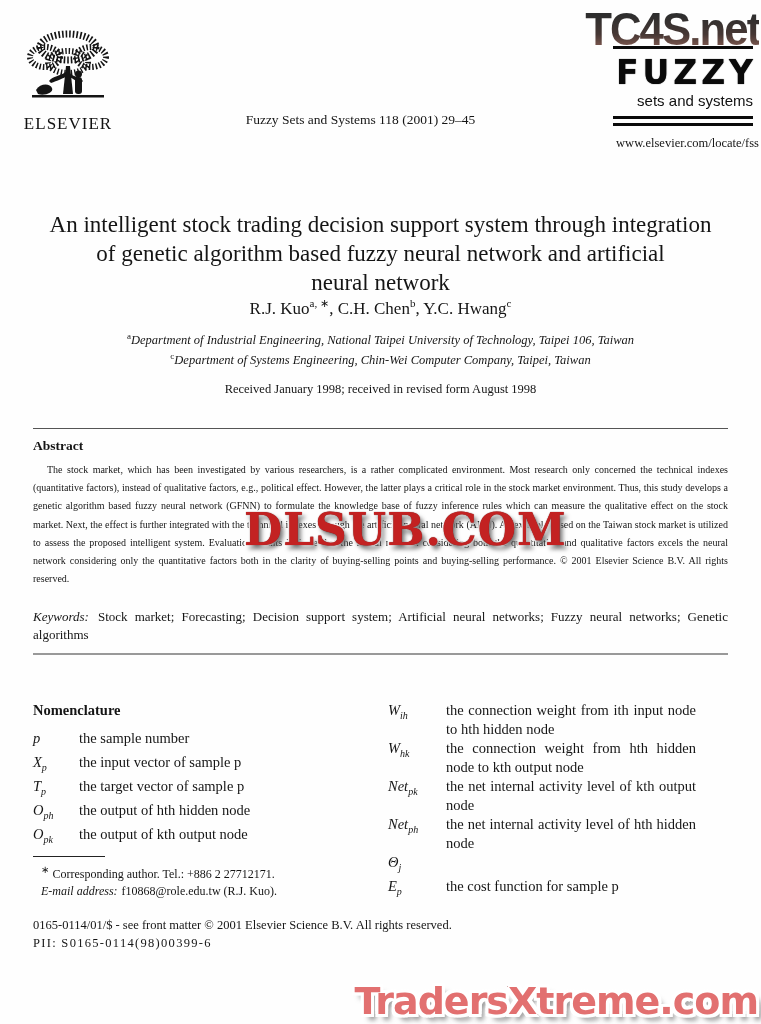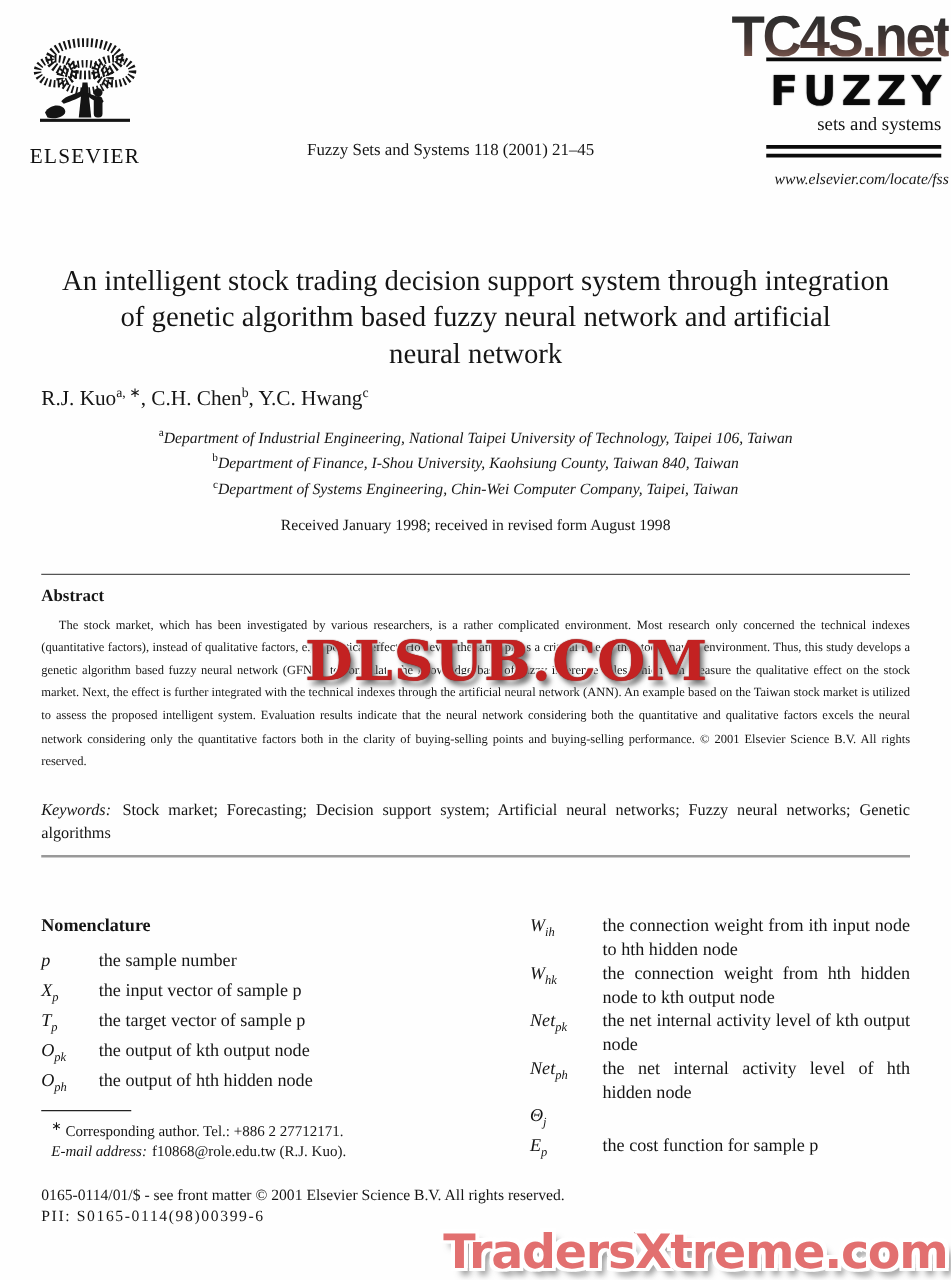--- a/index.html
+++ b/index.html
@@ -12,27 +12,27 @@
   .content { padding:0 33px; }
 
   
   .header { position:relative; height:158px; }
   .elsevier { position:absolute; top:30px; left:2px; width:132px; text-align:center; }
   .elsevier-word { font-size:17px; letter-spacing:1px; margin-top:2px; color:#111; }
   .journal-line { position:absolute; top:112px; left:0; right:40px; text-align:center; font-size:13.5px; }
   .header-right { position:absolute; top:0; right:0; width:200px; display:flex; flex-direction:column; align-items:flex-end; }
   .logo-rule-top { width:140px; height:3px; background:#0a0a0a; margin:46px 8px 7px 0; }
   .fuzzy { font-family:"DejaVu Sans", sans-serif; font-weight:bold; font-size:33px; letter-spacing:4px; line-height:1; margin-right:4px; color:#0a0a0a; text-shadow:0 0 1px #222; }
-  .sets { font-family:Liberation Serif, serif; font-size:15px; margin:3px 8px 7px 0; color:#111; }
+  .sets { font-family:Liberation Sans, sans-serif; font-size:15px; margin:3px 8px 7px 0; color:#111; }
   .dbl-rule { width:140px; height:10px; border-top:3px solid #0a0a0a; border-bottom:3px solid #0a0a0a; margin-right:8px; }
-  .website { font-size:12.5px; margin:10px 2px 0 0;font-style:italic; }
+  .website { font-size:12.5px; margin:10px 2px 0 0; }
 
   
   .title { margin-top:52px; text-align:center; font-size:23px; line-height:29px; }
-  .authors { margin-top:10px; text-align:left; font-size:17px; }
+  .authors { text-align:center; font-size:17px; }
   .authors sup { font-size:11px; }
   .affiliations { margin-top:9px; text-align:center; font-style:italic; font-size:12.5px; line-height:16.5px; }
   .affiliations sup { font-size:9px; font-style:normal; }
   .received { margin-top:13px; text-align:center; font-size:12.5px; }
 
   .rule-1 { margin-top:31px; border-top:1px solid #555; }
   .rule-2 { margin-top:9px; border-top:2px solid #999; }
 
   
   .abs-heading { margin-top:9px; font-weight:bold; font-size:13.5px; }
@@ -41,21 +41,21 @@
   .keywords i { margin-right:2px; }
 
   
   .nomenclature { margin-top:46px; display:flex; gap:25px; font-size:14.5px; line-height:19px; }
   .ncol-left { width:330px; display:flex; flex-direction:column; }
   .ncol-right { width:340px; }
   .nom-heading { font-weight:bold; margin-bottom:9px; }
   .nom-item { display:flex; }
   .nom-item .sym { font-style:italic; flex:none; }
   .ncol-left .sym { width:46px; }
-  .ncol-right .sym { width:58px;margin-left:36px; }
+  .ncol-right .sym { width:58px; }
   .sym sub { font-size:10px; font-style:italic; }
   .ncol-right .desc { width:250px; text-align:justify; }
 
   
   .footnote { margin-top:auto; font-size:12px; line-height:16.5px; padding-bottom:2px; }
   .fn-rule { width:72px; border-top:1px solid #222; margin-bottom:5px; }
   .fn-line1 { padding-left:8px; }
   .fn-line2 { padding-left:8px; }
   .fn-line2 i { margin-right:1px; }
 
@@ -115,21 +115,21 @@
           <path d="M48 44 C53 47 58 47 61 51 L59 53 C54 51 49 48 47 46 Z"></path>
           <rect x="53" y="47" width="7" height="17" rx="3"></rect>
           <circle cx="56.5" cy="44" r="3.5"></circle>
           <path d="M14 60 C18 53 28 53 30 58 C32 63 22 66 16 64 Z"></path>
           <rect x="10" y="65" width="72" height="2.5"></rect>
         </g>
       </svg>
       <div class="elsevier-word">ELSEVIER</div>
     </div>
 
-    <div class="journal-line">Fuzzy Sets and Systems 118 (2001) 21–45</div>
+    <div class="journal-line">Fuzzy Sets and Systems 118 (2001) 29–45</div>
 
     <div class="header-right">
       <div class="logo-rule-top"></div>
       <div class="fuzzy">FUZZY</div>
       <div class="sets">sets and systems</div>
       <div class="dbl-rule"></div>
       <div class="website">www.elsevier.com/locate/fss</div>
     </div>
   </div>
 
@@ -140,21 +140,20 @@
       <div>of genetic algorithm based fuzzy neural network and artificial</div>
       <div>neural network</div>
     </div>
 
     <div class="authors">
       <span><span>R.J. Kuo</span><sup>a, ∗</sup></span><span><span>, C.H. Chen</span><sup>b</sup></span><span><span>, Y.C. Hwang</span><sup>c</sup></span>
     </div>
 
     <div class="affiliations">
       <div><sup>a</sup><span>Department of Industrial Engineering, National Taipei University of Technology, Taipei 106, Taiwan</span></div>
-      <div><sup>b</sup><span>Department of Finance, I-Shou University, Kaohsiung County, Taiwan 840, Taiwan</span></div>
       <div><sup>c</sup><span>Department of Systems Engineering, Chin-Wei Computer Company, Taipei, Taiwan</span></div>
     </div>
 
     <div class="received">Received January 1998; received in revised form August 1998</div>
 
     <div class="rule-1"></div>
 
     <div class="abs-heading">Abstract</div>
     <p class="abs-text">The stock market, which has been investigated by various researchers, is a rather complicated environment. Most research only concerned the technical indexes (quantitative factors), instead of qualitative factors, e.g., political effect. However, the latter plays a critical role in the stock market environment. Thus, this study develops a genetic algorithm based fuzzy neural network (GFNN) to formulate the knowledge base of fuzzy inference rules which can measure the qualitative effect on the stock market. Next, the effect is further integrated with the technical indexes through the artificial neural network (ANN). An example based on the Taiwan stock market is utilized to assess the proposed intelligent system. Evaluation results indicate that the neural network considering both the quantitative and qualitative factors excels the neural network considering only the quantitative factors both in the clarity of buying-selling points and buying-selling performance.  © 2001 Elsevier Science B.V. All rights reserved.</p>
 
@@ -173,26 +172,26 @@
         </div>
         <div class="nom-item">
           <span class="sym"><span>X</span><sub>p</sub></span>
           <span class="desc">the input vector of sample p</span>
         </div>
         <div class="nom-item">
           <span class="sym"><span>T</span><sub>p</sub></span>
           <span class="desc">the target vector of sample p</span>
         </div>
         <div class="nom-item">
+          <span class="sym"><span>O</span><sub>ph</sub></span>
+          <span class="desc">the output of hth hidden node</span>
+        </div>
+        <div class="nom-item">
           <span class="sym"><span>O</span><sub>pk</sub></span>
           <span class="desc">the output of kth output node</span>
-        </div>
-        <div class="nom-item">
-          <span class="sym"><span>O</span><sub>ph</sub></span>
-          <span class="desc">the output of hth hidden node</span>
         </div>
 
         <div class="footnote">
           <div class="fn-rule"></div>
           <div class="fn-line1"><sup>∗</sup> <span>Corresponding author. Tel.: +886 2 27712171.</span></div>
           <div class="fn-line2"><i>E-mail address:</i> <span>f10868@role.edu.tw (R.J. Kuo).</span></div>
         </div>
       </div>
 
       <div class="ncol-right">

